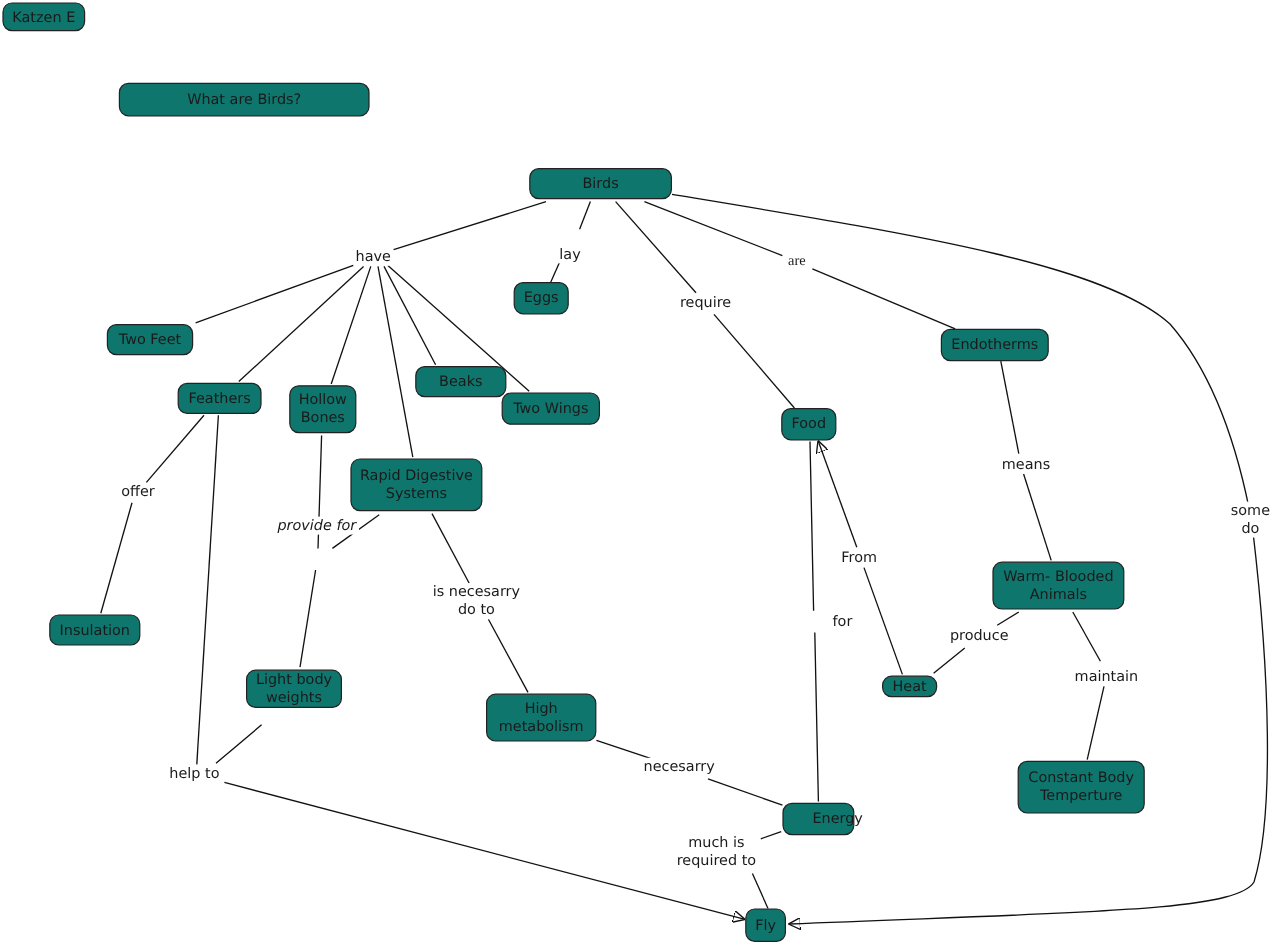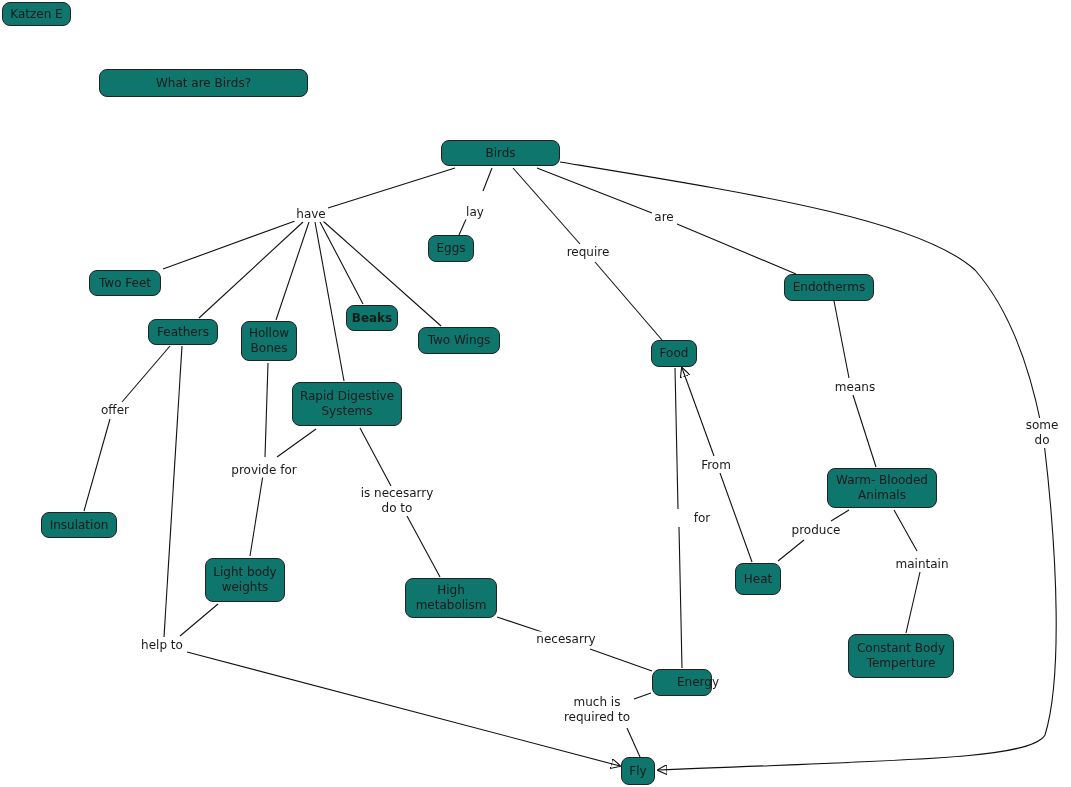--- a/index.html
+++ b/index.html
@@ -85,46 +85,46 @@
 
 <div class="node" style="left:2px;top:2px;width:69px;height:24px;">Katzen E</div>
 <div class="node" style="left:99px;top:69px;width:209px;height:28px;">What are Birds?</div>
 
 <div class="node" style="left:441px;top:140px;width:119px;height:26px;">Birds</div>
 <div class="node" style="left:428px;top:235px;width:46px;height:27px;">Eggs</div>
 <div class="node" style="left:89px;top:270px;width:72px;height:26px;">Two Feet</div>
 <div class="node" style="left:148px;top:319px;width:70px;height:26px;">Feathers</div>
 <div class="node" style="left:241px;top:321px;width:56px;height:40px;">Hollow
 Bones</div>
-<div class="node" style="left:346px;top:305px;width:52px;height:26px;font-weight:bold;">Beaks</div>
+<div class="node" style="left:346px;top:305px;width:76px;height:26px;">Beaks</div>
 <div class="node" style="left:418px;top:327px;width:82px;height:27px;">Two Wings</div>
 <div class="node" style="left:292px;top:382px;width:110px;height:44px;">Rapid Digestive
 Systems</div>
 <div class="node" style="left:41px;top:512px;width:76px;height:26px;">Insulation</div>
-<div class="node" style="left:205px;top:558px;width:80px;height:44px;">Light body
+<div class="node" style="left:205px;top:558px;width:80px;height:32px;">Light body
 weights</div>
 <div class="node" style="left:405px;top:578px;width:92px;height:40px;">High
 metabolism</div>
 <div class="node" style="left:651px;top:340px;width:46px;height:27px;">Food</div>
 <div class="node" style="left:784px;top:274px;width:90px;height:27px;">Endotherms</div>
 <div class="node" style="left:827px;top:468px;width:110px;height:40px;">Warm- Blooded
 Animals</div>
-<div class="node" style="left:735px;top:563px;width:46px;height:32px;">Heat</div>
+<div class="node" style="left:735px;top:563px;width:46px;height:18px;">Heat</div>
 <div class="node" style="left:848px;top:634px;width:106px;height:44px;">Constant Body
 Temperture</div>
 <div class="node" style="left:652px;top:669px;width:60px;height:27px;padding-left:36px;">Energy</div>
 <div class="node" style="left:621px;top:757px;width:34px;height:28px;">Fly</div>
 
 <div class="lbl" style="left:311px;top:214px;">have</div>
 <div class="lbl" style="left:475px;top:212px;">lay</div>
 <div class="lbl" style="left:588px;top:252px;">require</div>
-<div class="lbl" style="left:664px;top:217px;">are</div>
+<div class="lbl" style="left:664px;top:217px;font-family:Liberation Serif, serif;">are</div>
 <div class="lbl" style="left:1042px;top:433px;">some do</div>
 <div class="lbl" style="left:115px;top:410px;">offer</div>
-<div class="lbl" style="left:264px;top:470px;">provide for</div>
+<div class="lbl" style="left:264px;top:438px;font-style:italic;">provide for</div>
 <div class="lbl" style="left:397px;top:501px;">is necesarry
 do to</div>
 <div class="lbl" style="left:162px;top:645px;">help to</div>
 <div class="lbl" style="left:855px;top:387px;">means</div>
 <div class="lbl" style="left:716px;top:465px;">From</div>
 <div class="lbl" style="left:678px;top:518px;margin-left:24px;">for</div>
 <div class="lbl" style="left:816px;top:530px;">produce</div>
 <div class="lbl" style="left:922px;top:564px;">maintain</div>
 <div class="lbl" style="left:566px;top:639px;">necesarry</div>
 <div class="lbl" style="left:597px;top:710px;">much is

